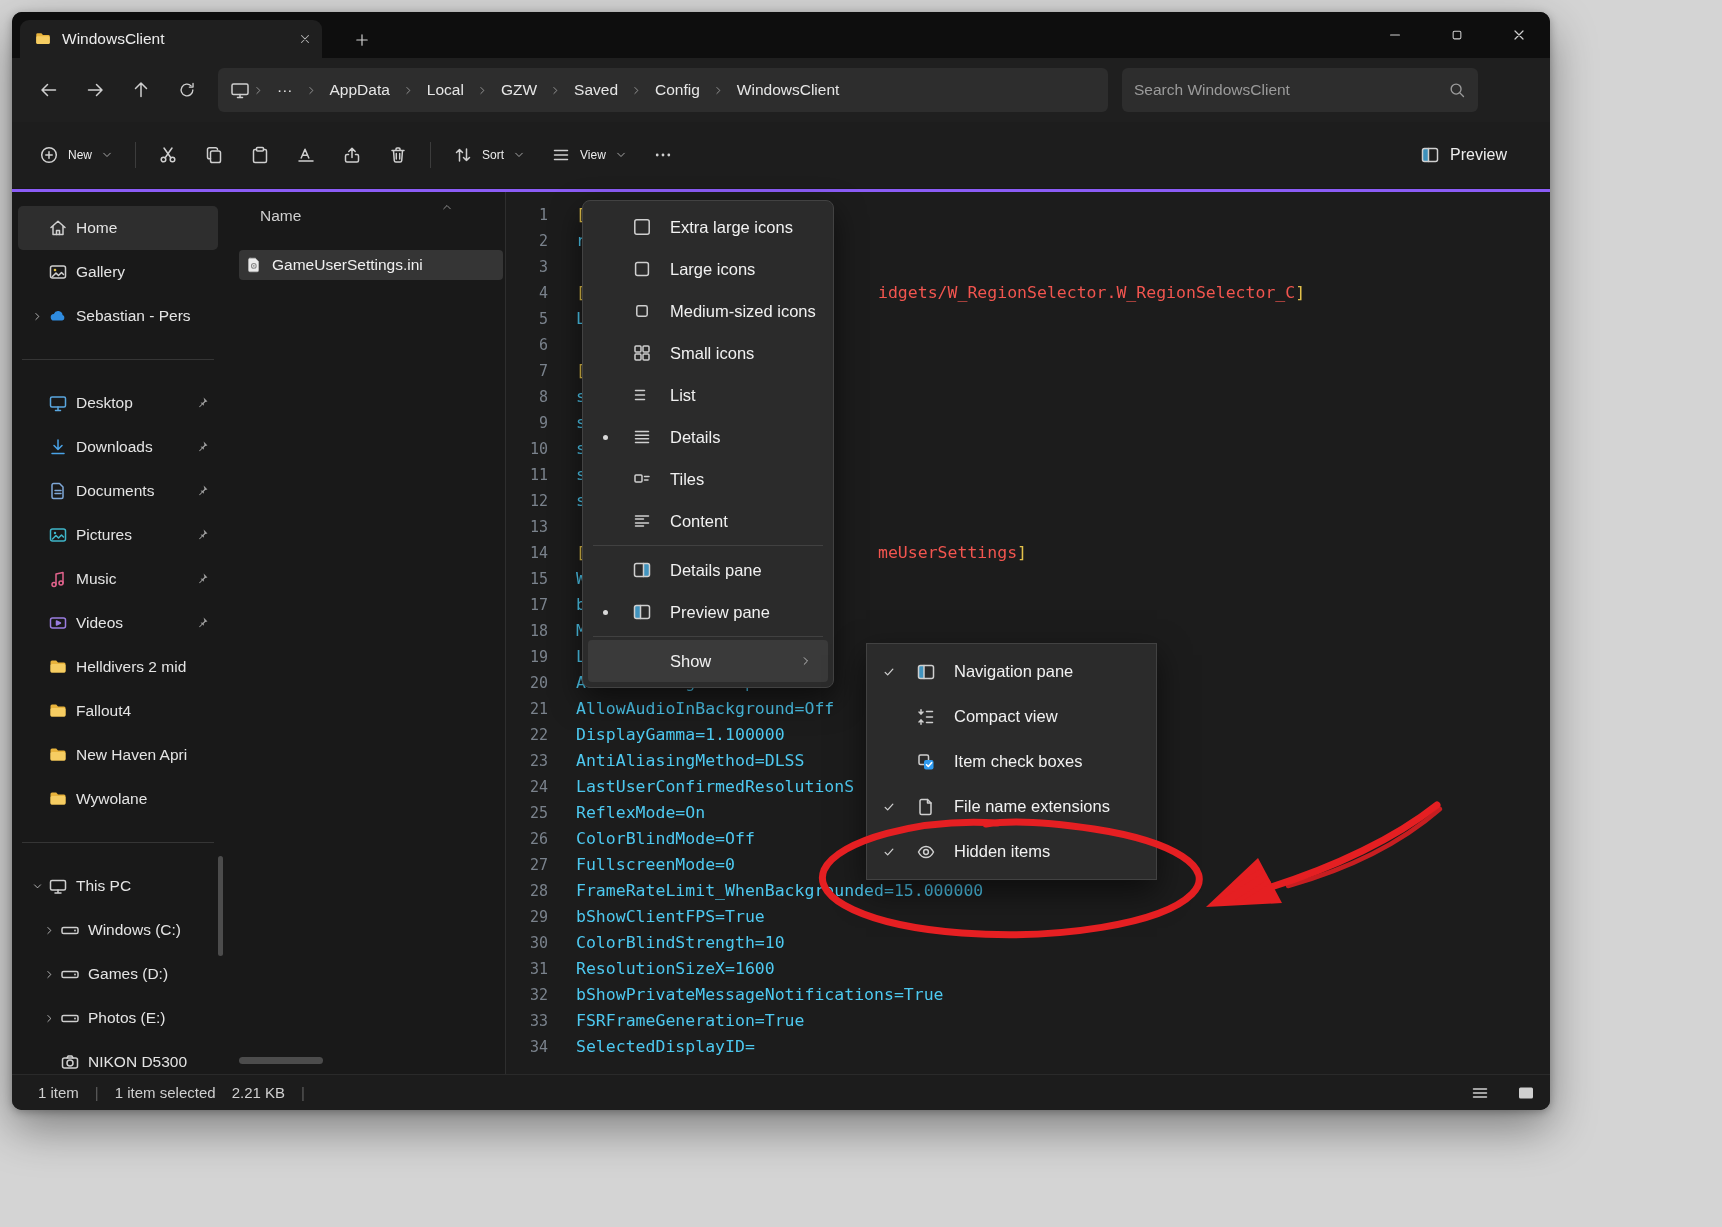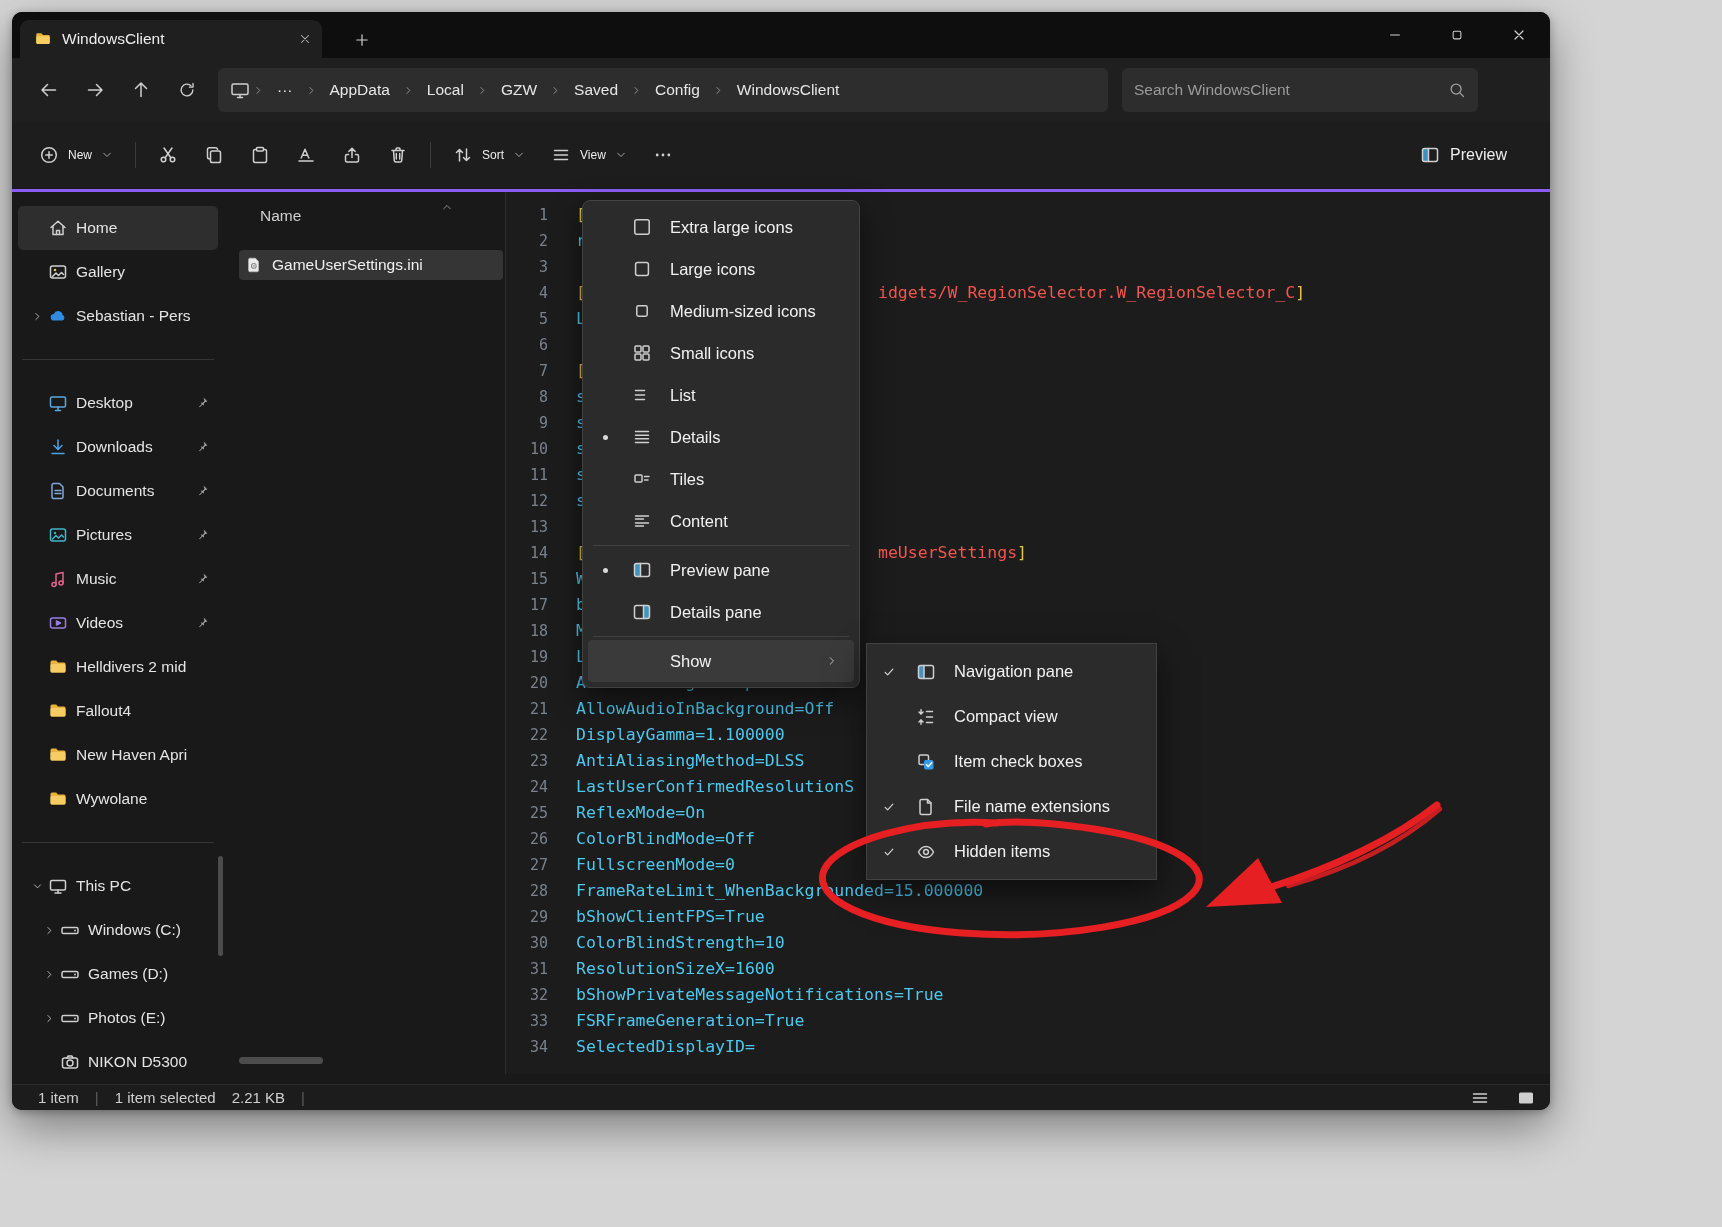--- a/index.html
+++ b/index.html
@@ -62,27 +62,27 @@
             color:#f0f0f0;font-size:15.5px;gap:9px}
   .file-row.sel{background:#353535}
   .h-thumb{position:absolute;bottom:10px;left:15px;width:84px;height:7px;background:#4c4c4c;border-radius:4px}
 
   .preview{flex:1;border-left:1px solid #2e2e2e;background:#1c1c1c;padding-top:10px;overflow:hidden;font-family:"DejaVu Sans Mono",monospace}
   .code-line{height:26px;line-height:26px;position:relative;white-space:pre;font-size:16.5px}
   .ln{display:inline-block;width:42px;text-align:right;margin-right:28px;color:#7a828c;font-size:15px}
   .c-k{color:var(--c-key)} .c-s{color:var(--c-sec)} .c-b{color:var(--c-br)}
   .tail{position:absolute;top:0}
 
-  .statusbar{position:absolute;left:0;right:0;bottom:0;height:26px;background:#1c1c1c;border-top:1px solid #2a2a2a;
+  .statusbar{position:absolute;left:0;right:0;bottom:0;height:36px;background:#1c1c1c;border-top:1px solid #2a2a2a;
              display:flex;align-items:center;padding:0 14px 0 26px;color:#cfcfcf;font-size:15px;gap:16px}
   .sb-sep{color:#5c5c5c}
   .sb-spacer{flex:1}
   .sb-icon{color:#cfcfcf;margin-left:10px}
 
-  .menu{position:absolute;left:582px;top:200px;width:278px;background:#2b2b2b;border:1px solid #424242;border-radius:8px;
+  .menu{position:absolute;left:582px;top:200px;width:252px;background:#2b2b2b;border:1px solid #424242;border-radius:8px;
         box-shadow:0 12px 30px rgba(0,0,0,.55);padding:5px 0;z-index:40}
   .menu-item{height:42px;margin:0 5px;border-radius:4px;display:flex;align-items:center;color:#f1f1f1;font-size:16.5px}
   .menu-item.hl{background:#3a3a3a}
   .mi-bullet{width:34px;display:flex;justify-content:center}
   .dot{width:5px;height:5px;border-radius:50%;background:#d9d9d9}
   .mi-icon{width:40px;display:flex;justify-content:center;color:#d6d6d6}
   .mi-label{margin-left:8px;white-space:nowrap}
   .mi-arrow{margin-left:auto;margin-right:16px;color:#c6c6c6}
   .menu-sep{height:1px;background:#414141;margin:3px 10px}
 
@@ -784,46 +784,46 @@
         <span class="ic ic20">
           <svg viewBox="0 0 20 20" fill="none" stroke="currentColor" stroke-width="1.5" stroke-linecap="round" stroke-linejoin="round">
             <path d="M3.5 5h13M3.5 8h8M3.5 12h13M3.5 15h8"></path>
           </svg>
         </span>
       </span>
       <span class="mi-label">Content</span>
     </div>
     <div class="menu-sep"></div>
     <div class="menu-item">
+      <span class="mi-bullet"></span>
+      <span class="mi-icon">
+        <span class="ic ic20">
+          <svg viewBox="0 0 20 20" fill="none" stroke="currentColor" stroke-width="1.5" stroke-linecap="round" stroke-linejoin="round">
+            <path d="M11.5 3.5h4a2 2 0 0 1 2 2v9a2 2 0 0 1-2 2h-4z" fill="#4cc2ff" opacity="0.7" stroke="none"></path>
+            <rect x="2.5" y="3.5" width="15" height="13" rx="2"></rect>
+            <path d="M11.5 3.5v13"></path>
+          </svg>
+        </span>
+      </span>
+      <span class="mi-label">Details pane</span>
+    </div>
+    <div class="menu-item">
       <span class="mi-bullet">
         <span class="dot"></span>
       </span>
       <span class="mi-icon">
         <span class="ic ic20">
           <svg viewBox="0 0 20 20" fill="none" stroke="currentColor" stroke-width="1.5" stroke-linecap="round" stroke-linejoin="round">
             <path d="M2.5 5.5a2 2 0 0 1 2-2h4v13h-4a2 2 0 0 1-2-2z" fill="#4cc2ff" opacity="0.7" stroke="none"></path>
             <rect x="2.5" y="3.5" width="15" height="13" rx="2"></rect>
             <path d="M8.5 3.5v13"></path>
           </svg>
         </span>
       </span>
       <span class="mi-label">Preview pane</span>
-    </div>
-    <div class="menu-item">
-      <span class="mi-bullet"></span>
-      <span class="mi-icon">
-        <span class="ic ic20">
-          <svg viewBox="0 0 20 20" fill="none" stroke="currentColor" stroke-width="1.5" stroke-linecap="round" stroke-linejoin="round">
-            <path d="M11.5 3.5h4a2 2 0 0 1 2 2v9a2 2 0 0 1-2 2h-4z" fill="#4cc2ff" opacity="0.7" stroke="none"></path>
-            <rect x="2.5" y="3.5" width="15" height="13" rx="2"></rect>
-            <path d="M11.5 3.5v13"></path>
-          </svg>
-        </span>
-      </span>
-      <span class="mi-label">Details pane</span>
     </div>
     <div class="menu-sep"></div>
     <div class="menu-item hl">
       <span class="mi-bullet"></span>
       <span class="mi-icon"></span>
       <span class="mi-label">Show</span>
       <span class="ic ic12 mi-arrow">
         <svg viewBox="0 0 20 20" fill="none" stroke="currentColor" stroke-width="1.5" stroke-linecap="round" stroke-linejoin="round">
           <path d="m7 4.5 5.5 5.5L7 15.5"></path>
         </svg>

